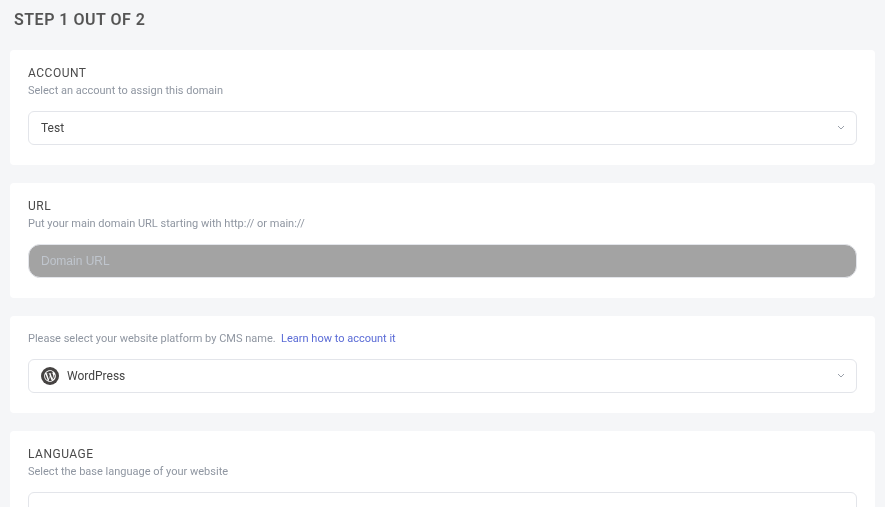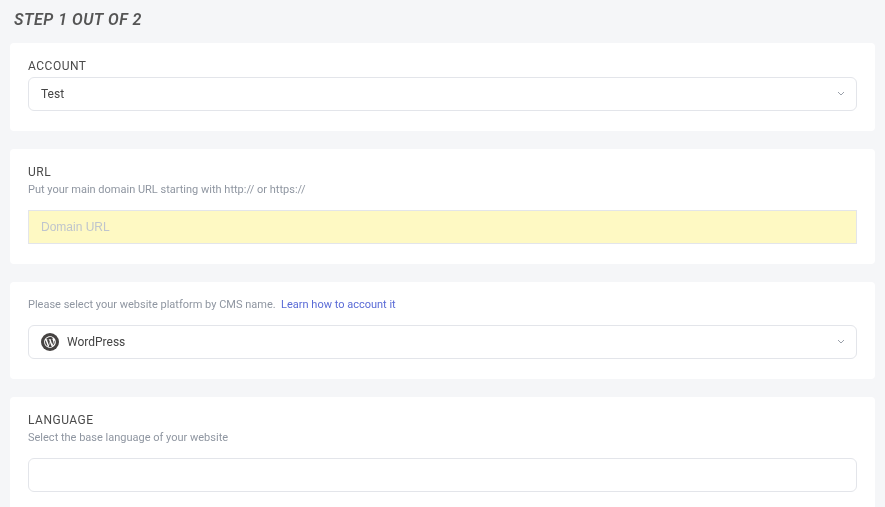--- a/index.html
+++ b/index.html
@@ -11,23 +11,22 @@
       font-family: -apple-system, BlinkMacSystemFont, "Segoe UI", Roboto, Helvetica, Arial, sans-serif;
       background: #f5f6f8;
       padding: 10px;
       width: 885px;
     }
     .page-title {
       font-size: 16px;
       font-weight: 600;
       color: #555;
       letter-spacing: 0.5px;
-      margin-bottom: 14px;
+      margin-bottom: 21px;
       margin-left: 4px;
-      font-style: italic;
     }
     .card {
       background: #ffffff;
       border-radius: 4px;
       padding: 16px 18px 20px 18px;
       margin-bottom: 18px;
     }
     .section-label {
       font-size: 12px;
       font-weight: 400;
@@ -71,22 +70,22 @@
     .chevron svg {
       width: 12px;
       height: 12px;
       stroke: #9aa0aa;
       fill: none;
       stroke-width: 2;
     }
     .input-box {
       width: 100%;
       border: 1px solid #e3e5ea;
-      border-radius: 0;
-      background: #fef9c3;
+      border-radius: 12px;
+      background: #a3a3a3;
       height: 34px;
       padding: 0 12px;
       font-size: 12px;
       color: #444;
       outline: none;
     }
     .input-box::placeholder {
       color: #bfc5cd;
     }
     .wp-icon {
@@ -105,35 +104,36 @@
       height: 14px;
     }
   </style>
 </head>
 <body>
 
 <div class="page-title">STEP 1 OUT OF 2</div>
 
 <div class="card">
   <div class="section-label">ACCOUNT</div>
+  <div class="section-desc">Select an account to assign this domain</div>
   <div class="select-wrap">
     <div class="select-box">
       <span>Test</span>
     </div>
     <span class="chevron">
       <svg viewBox="0 0 24 24">
           <polyline points="6 9 12 15 18 9"></polyline>
         </svg>
     </span>
   </div>
 </div>
 
 <div class="card">
   <div class="section-label">URL</div>
-  <div class="section-desc">Put your main domain URL starting with http:// or https://</div>
+  <div class="section-desc">Put your main domain URL starting with http:// or main://</div>
   <input type="text" class="input-box" placeholder="Domain URL" style="">
 </div>
 
 <div class="card">
   <div class="section-desc">
     <span>Please select your website platform by CMS name.</span>
     &nbsp;<span class="link">Learn how to account it</span>
   </div>
   <div class="select-wrap">
     <div class="select-box">

